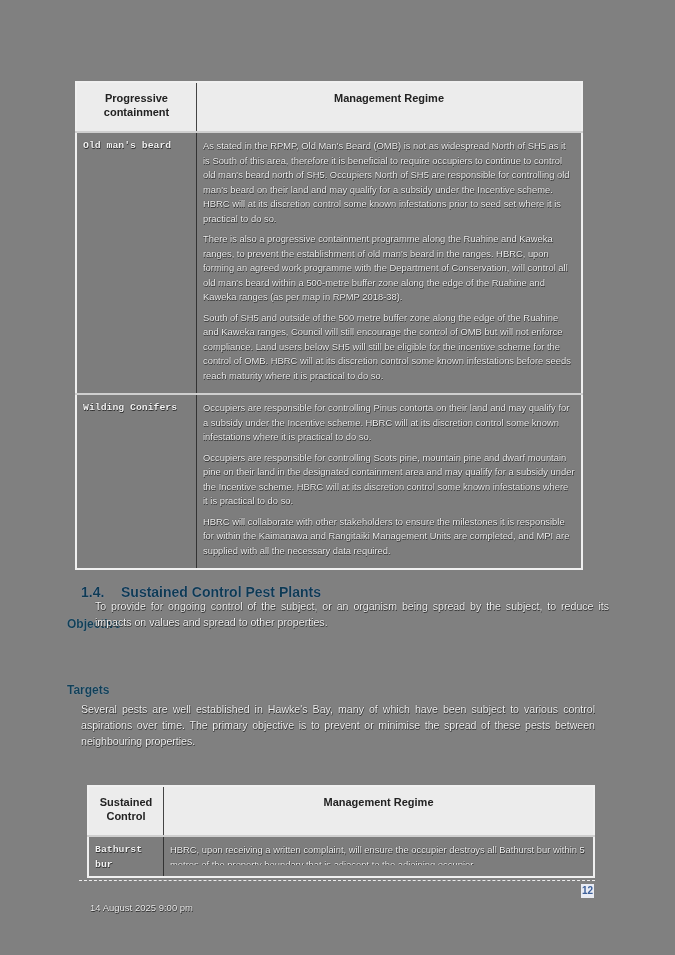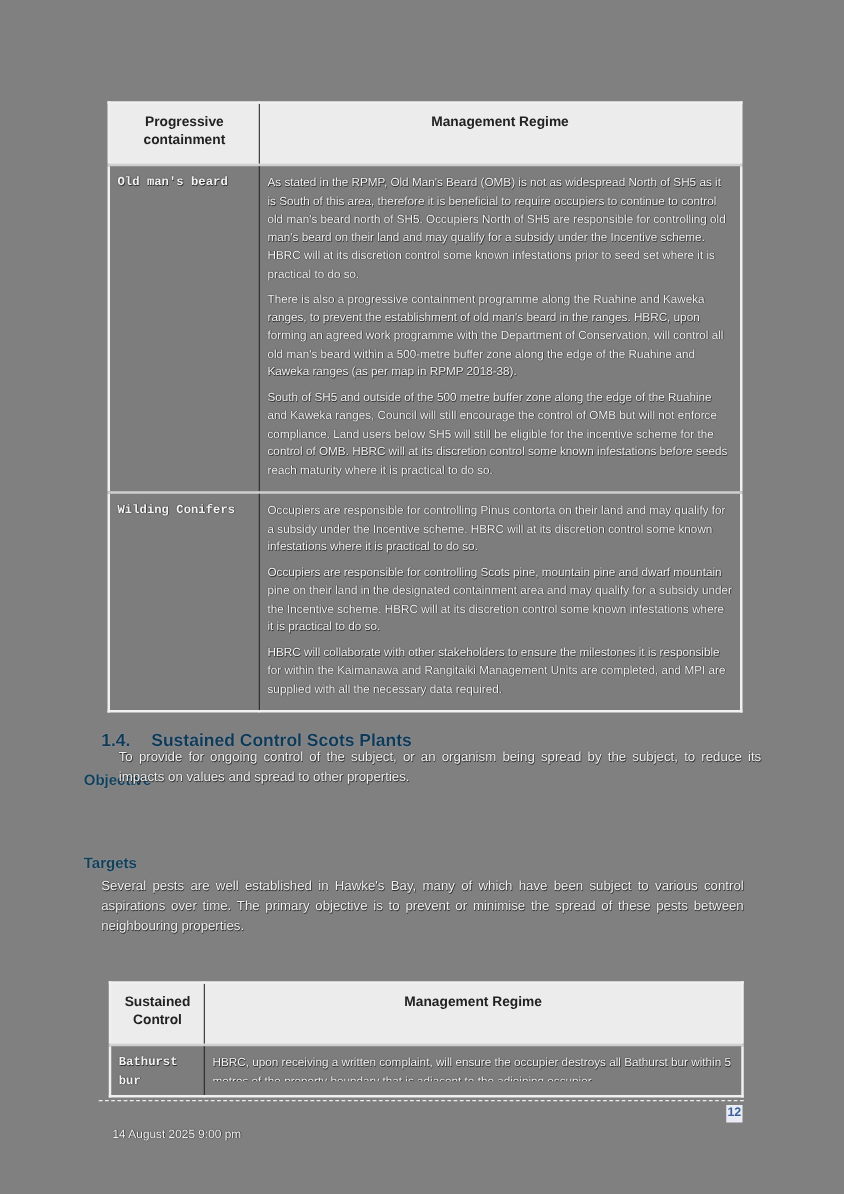--- a/index.html
+++ b/index.html
@@ -17,21 +17,21 @@
     text-align:center; vertical-align:top; padding:8px 6px 12px 6px; line-height:14px;
     border:1px solid #444;
   }
   table.regime td {
     vertical-align:top; font-size:9.4px; line-height:14.5px; padding:6px 6px 4px 6px;
     border-left:1px solid #333; border-right:1px solid #333;
     border-top:2px solid #cfcfcf; border-bottom:1px solid #555;
   }
   table.regime td.name { font-weight:bold; font-size:9.8px;font-family:Liberation Mono, monospace; }
   table.regime td p { margin:0 0 6px 0; }
-  #t1 { left:86px; top:81px; width:508px; }
+  #t1 { left:75px; top:81px; width:508px; }
   #t1 .c1 { width:107px; }
   #t2 { left:87px; top:785px; width:508px; }
   #t2 .c1 { width:62px; }
   .heading1 { position:absolute; left:81px; top:584px; font-size:14px; font-weight:bold; color:#0e3a52;
     text-shadow:0 0 1px #aac; }
   .heading1 .num { display:inline-block; width:40px; }
   .subhead { position:absolute; left:67px; font-size:12px; font-weight:bold; color:#123f56; text-shadow:0 0 1px #9ab; }
   .para { position:absolute; left:81px; width:514px; font-size:10.6px; line-height:16px; text-align:justify; }
   .footer-rule { position:absolute; left:79px; top:880px; width:516px; height:0; border-top:1px dashed #eee; }
   .page-num { position:absolute; left:581px; top:884px; width:13px; height:14px; background:#e9ecf4;
@@ -60,21 +60,21 @@
     <td class="shadow-text">
       <p>Occupiers are responsible for controlling Pinus contorta on their land and may qualify for a subsidy under the Incentive scheme. HBRC will at its discretion control some known infestations where it is practical to do so.</p>
       <p>Occupiers are responsible for controlling Scots pine, mountain pine and dwarf mountain pine on their land in the designated containment area and may qualify for a subsidy under the Incentive scheme. HBRC will at its discretion control some known infestations where it is practical to do so.</p>
       <p>HBRC will collaborate with other stakeholders to ensure the milestones it is responsible for within the Kaimanawa and Rangitaiki Management Units are completed, and MPI are supplied with all the necessary data required.</p>
     </td>
   </tr>
 </tbody>
   </table>
 
 <div class="heading1">
-  <span class="num">1.4.</span><span>Sustained Control Scots Plants</span>
+  <span class="num">1.4.</span><span>Sustained Control Pest Plants</span>
 </div>
 
 <div class="subhead" style="top:617px;">Objective</div>
 <div class="para shadow-text" style="top:598px;margin-left:14px;">To provide for ongoing control of the subject, or an organism being spread by the subject, to reduce its impacts on values and spread to other properties.</div>
 
 <div class="subhead" style="top:683px;">Targets</div>
 <div class="para shadow-text" style="top:701px;">Several pests are well established in Hawke's Bay, many of which have been subject to various control aspirations over time. The primary objective is to prevent or minimise the spread of these pests between neighbouring properties.</div>
 
 <table id="t2" class="regime">
   <tbody>

